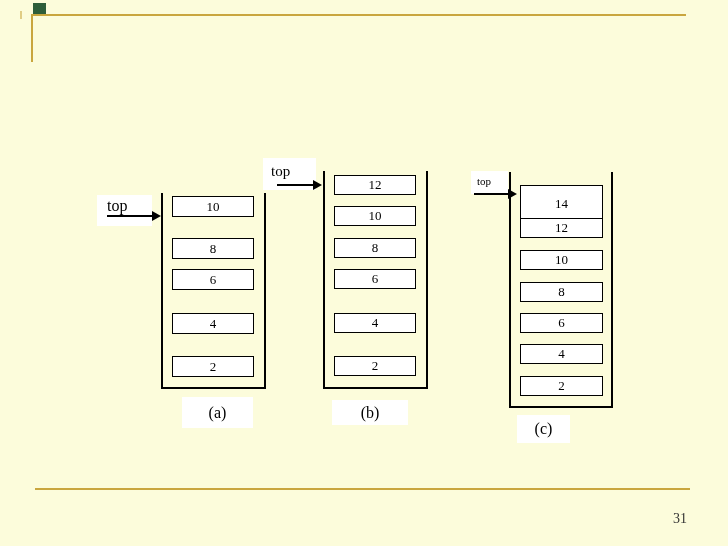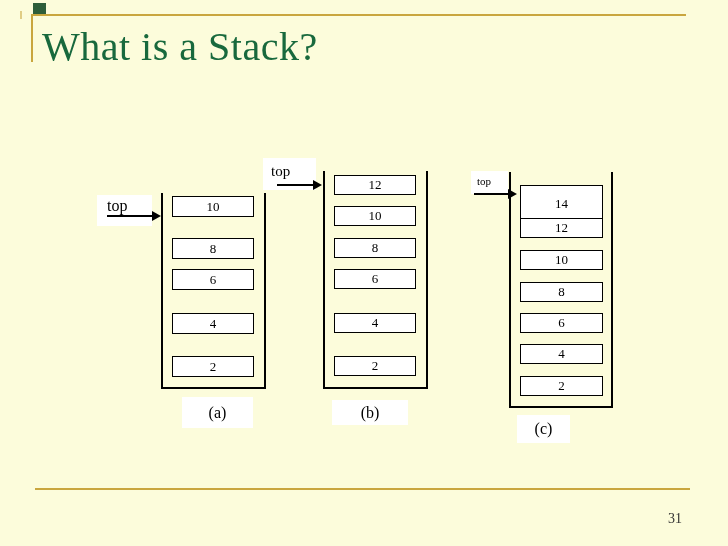--- a/index.html
+++ b/index.html
@@ -19,21 +19,21 @@
     position:absolute;left:33px;top:3px;width:13px;height:13px;
     background:var(--bullet-green,#2E5E3A);
   }
   .gold{background:var(--accent-gold,#C9A63E);}
   .rule-top{position:absolute;left:31px;top:14px;width:655px;height:2px;}
   .rule-left{position:absolute;left:31px;top:14px;width:2px;height:48px;}
   .rule-tick{position:absolute;left:20px;top:11px;width:2px;height:8px;opacity:.55;}
   .rule-bottom{position:absolute;left:35px;top:488px;width:655px;height:2px;}
   .page-number{
     position:absolute;left:668px;top:511px;width:24px;
-    font-size:14px;color:#333;
+    font-size:14px;color:#333;text-align:center;
   }
   .stack-container{
     position:absolute;
     border-left:2px solid #000;border-right:2px solid #000;border-bottom:2px solid #000;
     box-sizing:border-box;
   }
   .cell{
     position:absolute;background:#fff;border:1px solid #000;box-sizing:border-box;
     display:flex;align-items:center;justify-content:center;
     font-size:13px;color:#000;
@@ -48,21 +48,20 @@
   }
 </style>
 </head>
 <body style="--background: #FCFCDB; --accent-gold: #C9A63E; --title-green: #18693D; --bullet-green: #2E5E3A; --diagram-line: #000000; --box-fill: #FFFFFF;">
 
 <div class="slide">
   <div class="bullet-square"></div>
   <div class="rule-tick gold"></div>
   <div class="rule-top gold"></div>
   <div class="rule-left gold"></div>
-  <div class="title">What is a Stack?</div>
 
   <div id="diagram">
       <div class="stack-container" style="left: 161px; top: 193px; width: 105px; height: 196px;"></div>
       <div class="cell" style="left: 172px; top: 196px; width: 82px; height: 21px;">10</div>
       <div class="cell" style="left: 172px; top: 238px; width: 82px; height: 21px;">8</div>
       <div class="cell" style="left: 172px; top: 269px; width: 82px; height: 21px;">6</div>
       <div class="cell" style="left: 172px; top: 313px; width: 82px; height: 21px;">4</div>
       <div class="cell" style="left: 172px; top: 356px; width: 82px; height: 21px;">2</div>
       <div class="white-label top-label" style="left: 97px; top: 195px; width: 55px; height: 31px; font-size: 16px; padding-left: 10px; padding-top: 2px;">top</div>
       <div class="arrow-line" style="left: 107px; top: 215px; width: 45px;"></div>

